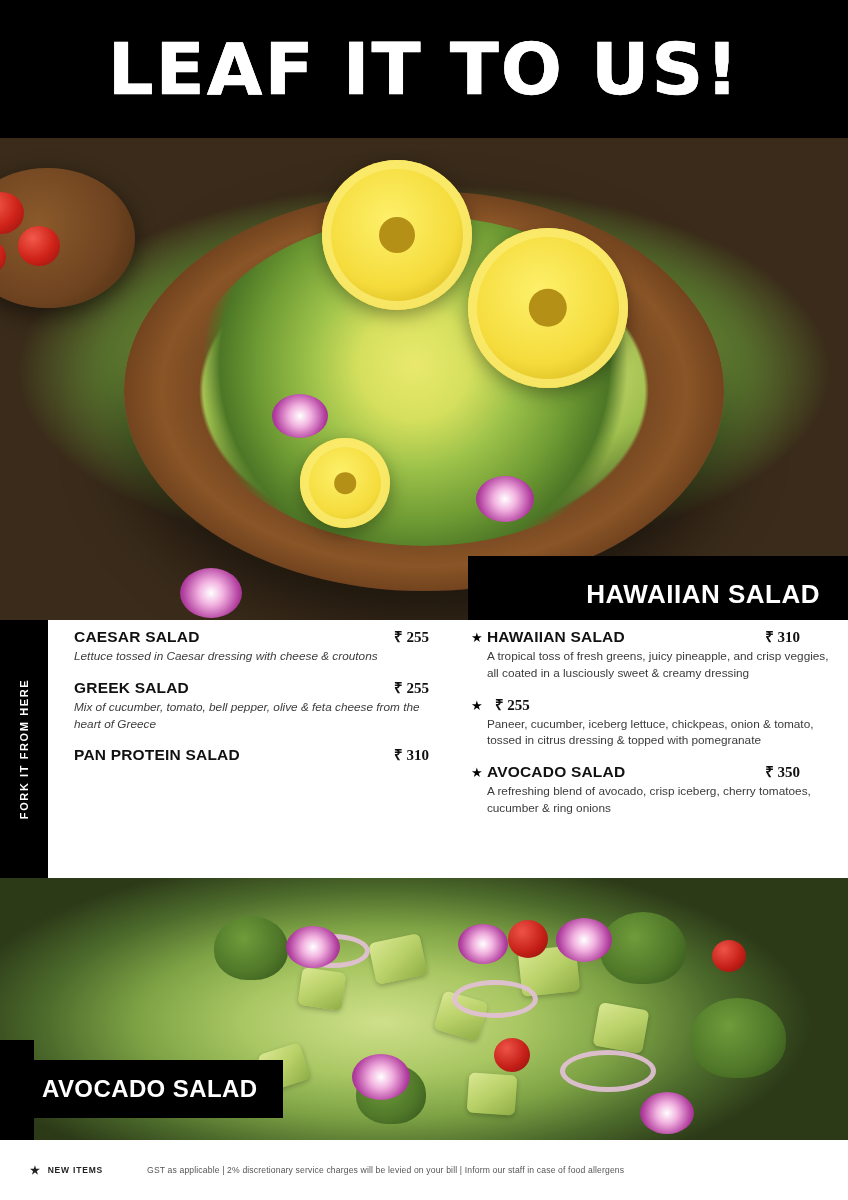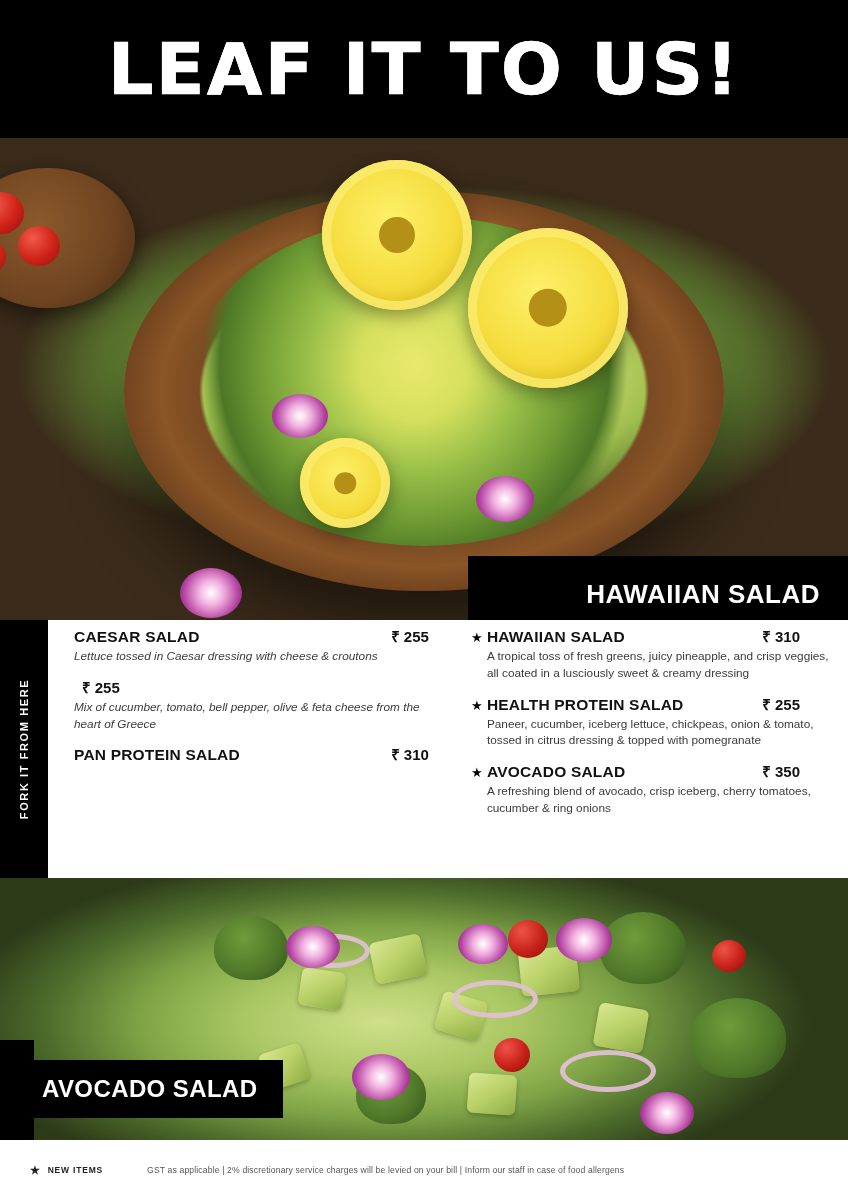--- a/index.html
+++ b/index.html
@@ -180,20 +180,21 @@
     color: #111111;
     letter-spacing: 0.2px;
     flex: 1 1 auto;
   }
   .item-price {
     font-size: 15px;
     font-weight: bold;
     color: #111111;
     white-space: nowrap;
     margin-left: 8px;
+    font-family: Liberation Serif, serif;
   }
   .item-desc {
     font-size: 11.8px;
     line-height: 1.42;
     color: #3b3b3b;
     margin-top: 2px;
   }
   .col.left .item-desc { padding-left: 0; font-style: italic; }
   .col.right .item-desc { padding-left: 16px; }
   .col.right .item-price { margin-right: 30px; }
@@ -332,20 +333,21 @@
         <div class="item">
           <div class="item-head">
             <div class="item-name">CAESAR SALAD</div>
             <div class="item-price">₹ 255</div>
           </div>
           <div class="item-desc">Lettuce tossed in Caesar dressing with cheese &amp; croutons</div>
         </div>
 
         <div class="item">
           <div class="item-head">
+            <div class="item-name">GREEK SALAD</div>
             <div class="item-price">₹ 255</div>
           </div>
           <div class="item-desc">Mix of cucumber, tomato, bell pepper, olive &amp; feta cheese from the heart of Greece</div>
         </div>
 
         <div class="item">
           <div class="item-head">
             <div class="item-name">PAN PROTEIN SALAD</div>
             <div class="item-price">₹ 310</div>
           </div>
@@ -360,21 +362,20 @@
             <div class="star">★</div>
             <div class="item-name">HAWAIIAN SALAD</div>
             <div class="item-price">₹ 310</div>
           </div>
           <div class="item-desc">A tropical toss of fresh greens, juicy pineapple, and crisp veggies, all coated in a lusciously sweet &amp; creamy dressing</div>
         </div>
 
         <div class="item">
           <div class="item-head">
             <div class="star">★</div>
-            <div class="item-name">HEALTH PROTEIN SALAD</div>
             <div class="item-price">₹ 255</div>
           </div>
           <div class="item-desc">Paneer, cucumber, iceberg lettuce, chickpeas, onion &amp; tomato, tossed in citrus dressing &amp; topped with pomegranate</div>
         </div>
 
         <div class="item">
           <div class="item-head">
             <div class="star">★</div>
             <div class="item-name">AVOCADO SALAD</div>
             <div class="item-price">₹ 350</div>

